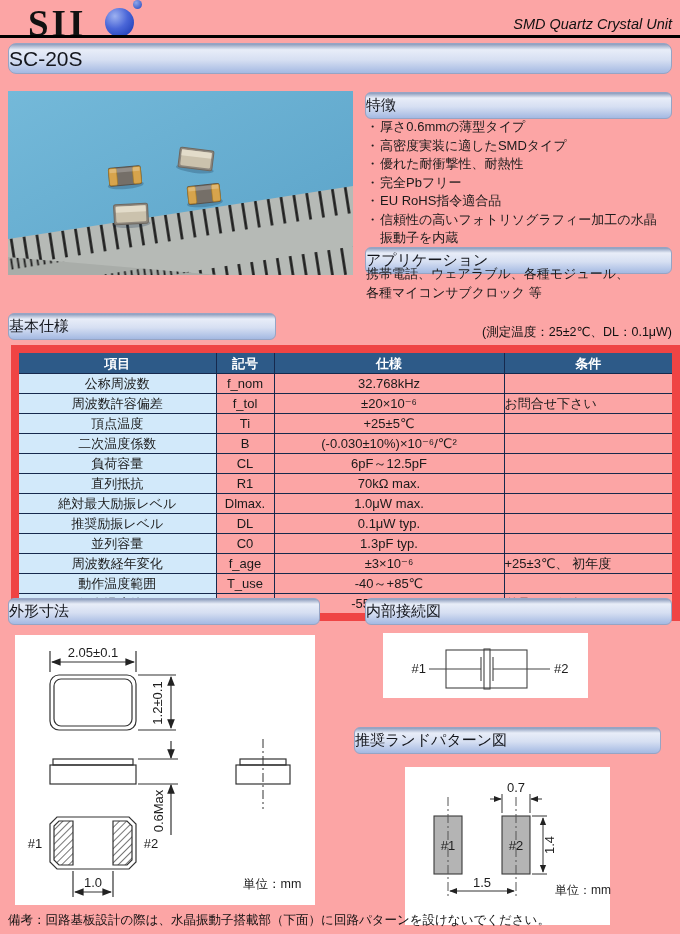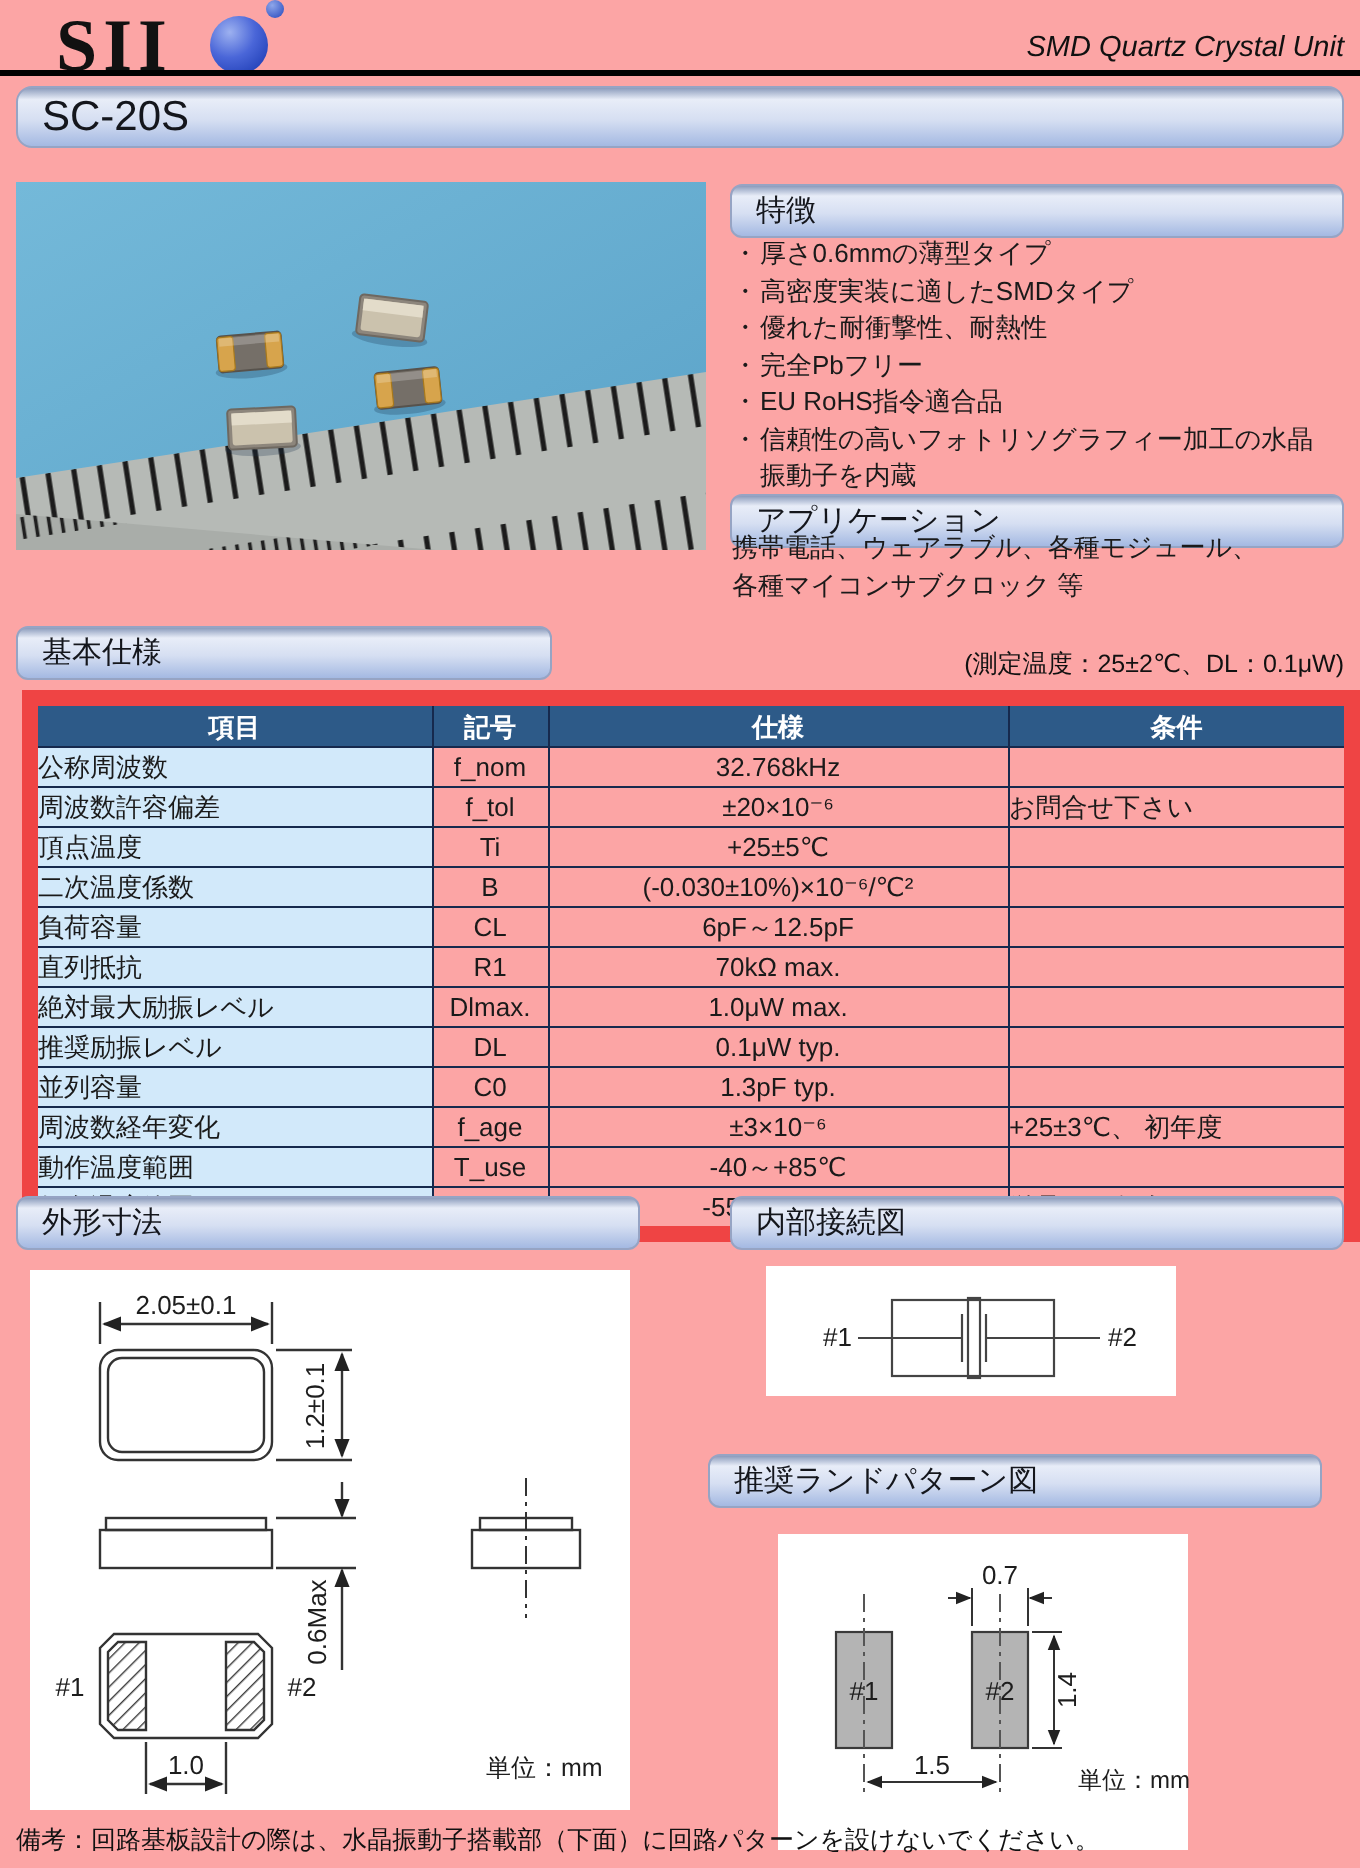--- a/index.html
+++ b/index.html
@@ -10,37 +10,37 @@
         font-weight:bold;font-size:37px;letter-spacing:3px;color:#111;}
   .ball{position:absolute;left:105px;top:8px;width:29px;height:29px;border-radius:50%;
         background:radial-gradient(circle at 34% 28%, #9db1f0, #4a66d8 45%, #1d3cb4 90%);}
   .ball-dot{position:absolute;left:133px;top:0px;width:9px;height:9px;border-radius:50%;
         background:radial-gradient(circle at 35% 30%, #8ea6ea, #2446bc);}
   .subtitle{position:absolute;right:8px;top:16px;font-style:italic;font-size:14.5px;color:#111;}
   .hrule{position:absolute;left:0;top:35px;width:680px;height:3px;background:#000;}
   
   .bar{position:absolute;box-sizing:border-box;border:1px solid #96a4c4;border-radius:6px;
        background:linear-gradient(180deg,#8c9cbc 0%,#e8edf8 20%,#d6dff2 55%,#a4b9e2 100%);
-       display:flex;align-items:center;padding-left:12px;color:#14161c;}
+       display:flex;align-items:center;color:#14161c;}
   .bar-title{position:absolute;left:8px;top:43px;width:664px;height:31px;font-size:21px;border-radius:8px;}
   .bar-sm{height:27px;font-size:15px;}
   
   .photo{position:absolute;left:8px;top:91px;width:345px;height:184px;}
   
   .feat-list{position:absolute;left:366px;top:118px;width:300px;}
   .feat{display:flex;font-size:13px;line-height:18.5px;}
   .feat .b{flex:none;width:14px;}
   .apps-text{position:absolute;left:366px;top:265px;width:300px;font-size:13px;line-height:18.5px;}
   
   .meas-note{position:absolute;right:8px;top:324px;font-size:12.5px;color:#111;}
   table.specs{position:absolute;left:11px;top:345px;width:661px;border-collapse:collapse;
        border:8px solid #ef4444;table-layout:fixed;font-size:13px;}
   table.specs th,table.specs td{border:1px solid #16294d;padding:0;height:19px;line-height:15px;overflow:hidden;white-space:nowrap;}
   table.specs th{background:#2d5a88;color:#fff;font-weight:bold;height:20px;}
-  td.c-item{background:#d2e9fa;text-align:left;padding-left:22px;}
+  td.c-item{background:#d2e9fa;text-align:center;padding-left:22px;}
   td.c-sym{text-align:center;}
   td.c-spec{text-align:center;}
   td.c-cond{text-align:left;padding-left:10px;}
   
   .drawbox{position:absolute;box-sizing:border-box;border:5px solid #fca5a5;background:#fff;}
   svg text{font-family:"Liberation Sans","DejaVu Sans",sans-serif;fill:#1d1d1d;}
   .footer-note{position:absolute;left:8px;top:912px;font-size:12.5px;color:#111;}
 </style>
 </head>
 <body>
@@ -310,21 +310,21 @@
       <g font-size="13">
         <text x="43" y="40" text-anchor="end">#1</text>
         <text x="171" y="40" text-anchor="start">#2</text>
       </g>
     </svg>
   </div>
 
   <div class="bar bar-sm" style="left:354px;top:727px;width:307px;">
     <span>推奨ランドパターン図</span>
   </div>
-  <div class="drawbox" style="left:384px;top:762px;width:215px;height:168px;">
+  <div class="drawbox" style="left:400px;top:762px;width:215px;height:168px;">
     <svg width="213" height="144" viewBox="0 0 213 144">
       <defs>
         <marker id="ah2" viewBox="0 0 10 10" refX="9" refY="5" markerWidth="8" markerHeight="8" orient="auto-start-reverse">
           <path d="M0,1 L10,5 L0,9 z" fill="#222"></path>
         </marker>
       </defs>
       <rect x="29" y="49" width="28" height="58" fill="#b4b4b4" stroke="#3a3a3a" stroke-width="1.1"></rect>
       <rect x="97" y="49" width="28" height="58" fill="#b4b4b4" stroke="#3a3a3a" stroke-width="1.1"></rect>
       <g stroke="#555" stroke-width="1" fill="none">
         <line x1="43" y1="30" x2="43" y2="130" stroke-dasharray="9 3 2 3"></line>

